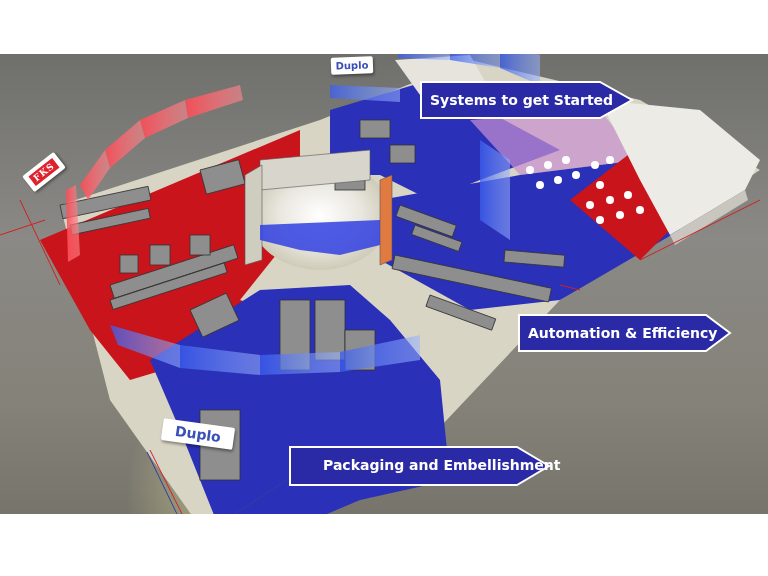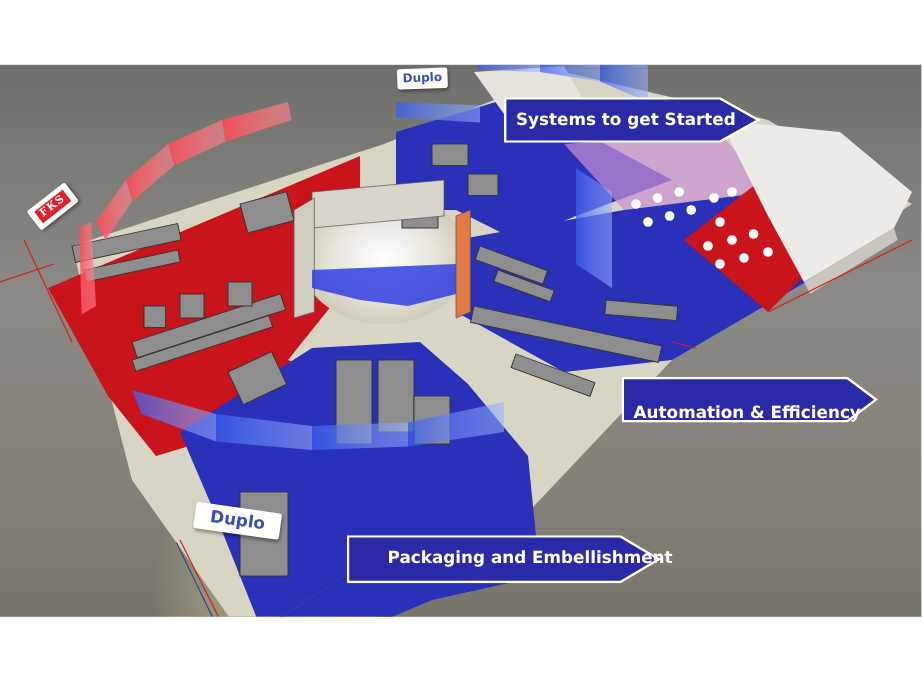--- a/index.html
+++ b/index.html
@@ -176,21 +176,21 @@
   <span class="fks-inner">FKS</span>
 </div>
 
 <div class="label-arrow" style="left:420px; top:81px; width:214px;text-align:right;">
   <svg width="214" height="38">
     <polygon points="1,1 180,1 212,19 180,37 1,37" fill="#2a2aa6" stroke="#ffffff" stroke-width="2"></polygon>
   </svg>
   <span>Systems to get Started</span>
 </div>
 
-<div class="label-arrow" style="left:518px; top:314px; width:214px;align-items:flex-end;">
+<div class="label-arrow" style="left:518px; top:314px; width:214px;">
   <svg width="214" height="38">
     <polygon points="1,1 188,1 212,19 188,37 1,37" fill="#2a2aa6" stroke="#ffffff" stroke-width="2"></polygon>
   </svg>
   <span>Automation &amp; Efficiency</span>
 </div>
 
 <div class="label-arrow" style="left:289px; top:446px; width:262px;padding-left:24px;">
   <svg width="262" height="40">
     <polygon points="1,1 228,1 260,20 228,39 1,39" fill="#2a2aa6" stroke="#ffffff" stroke-width="2"></polygon>
   </svg>

